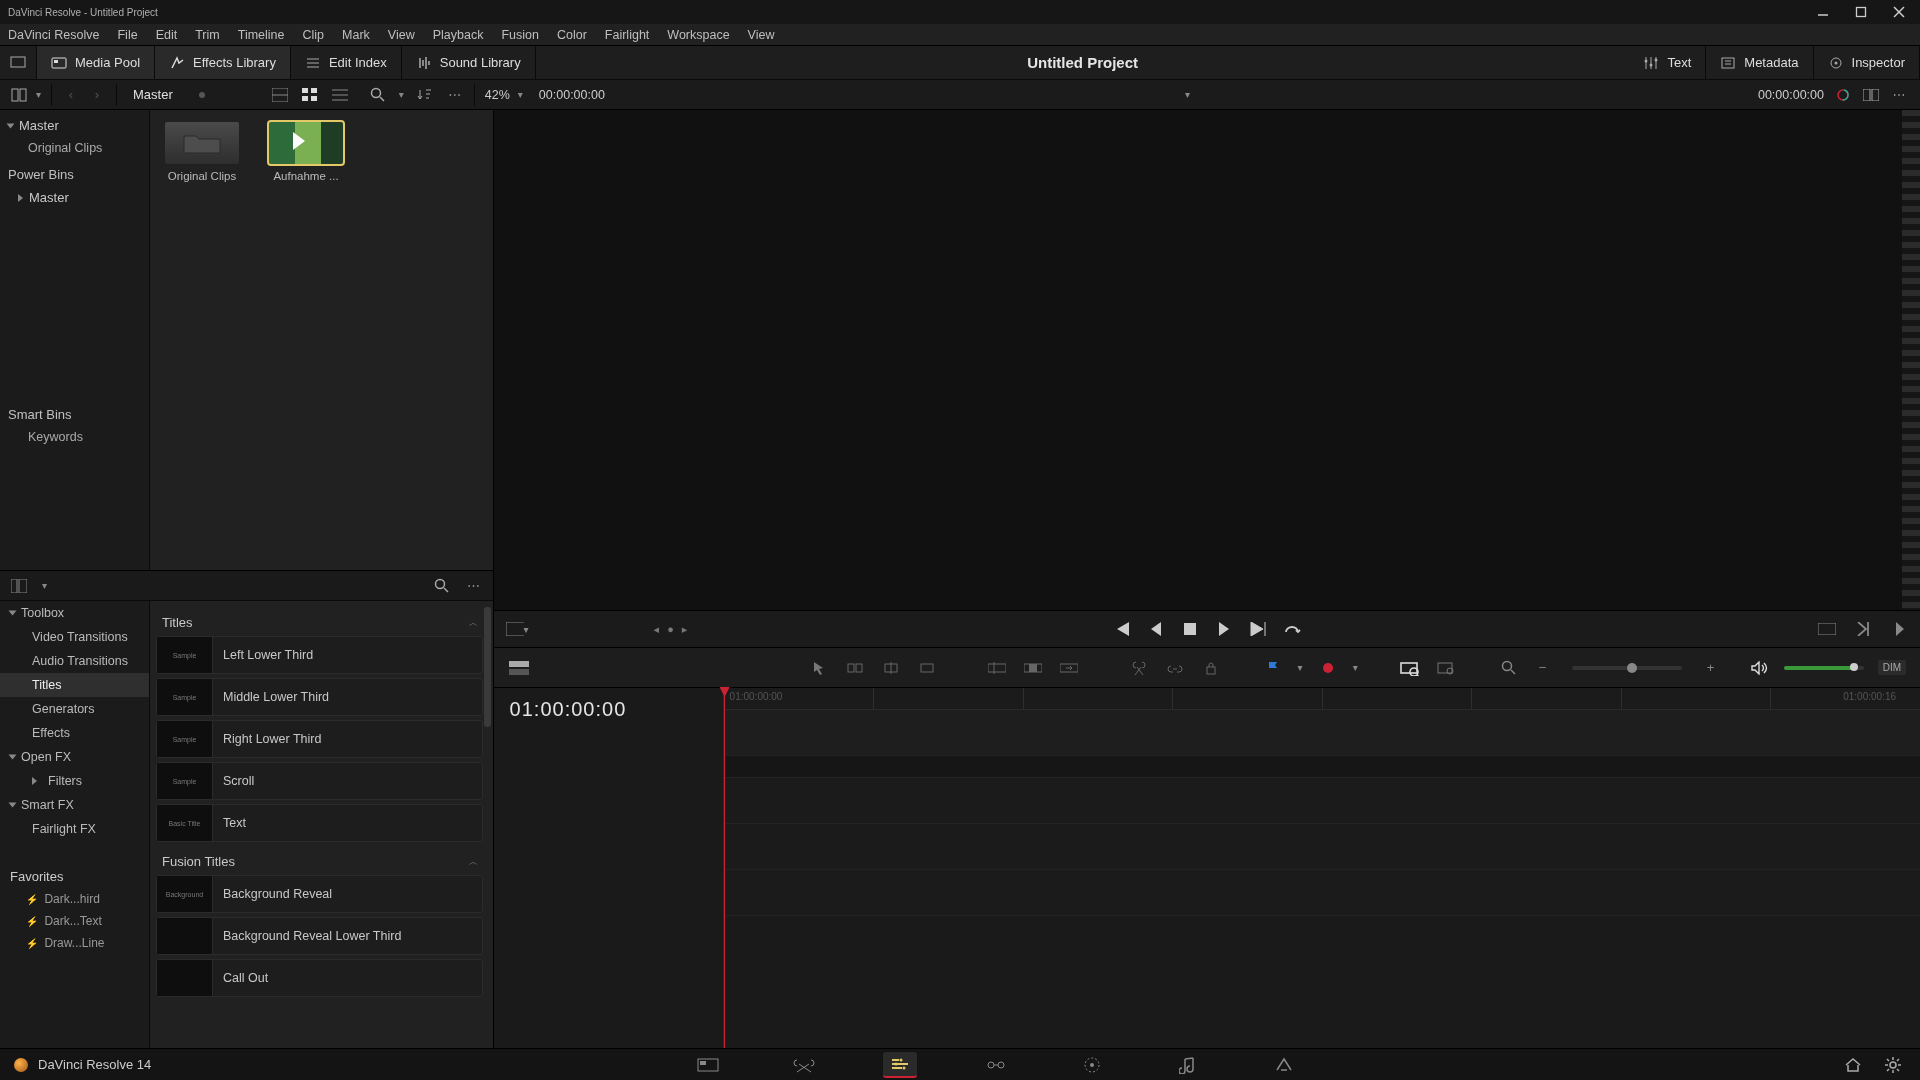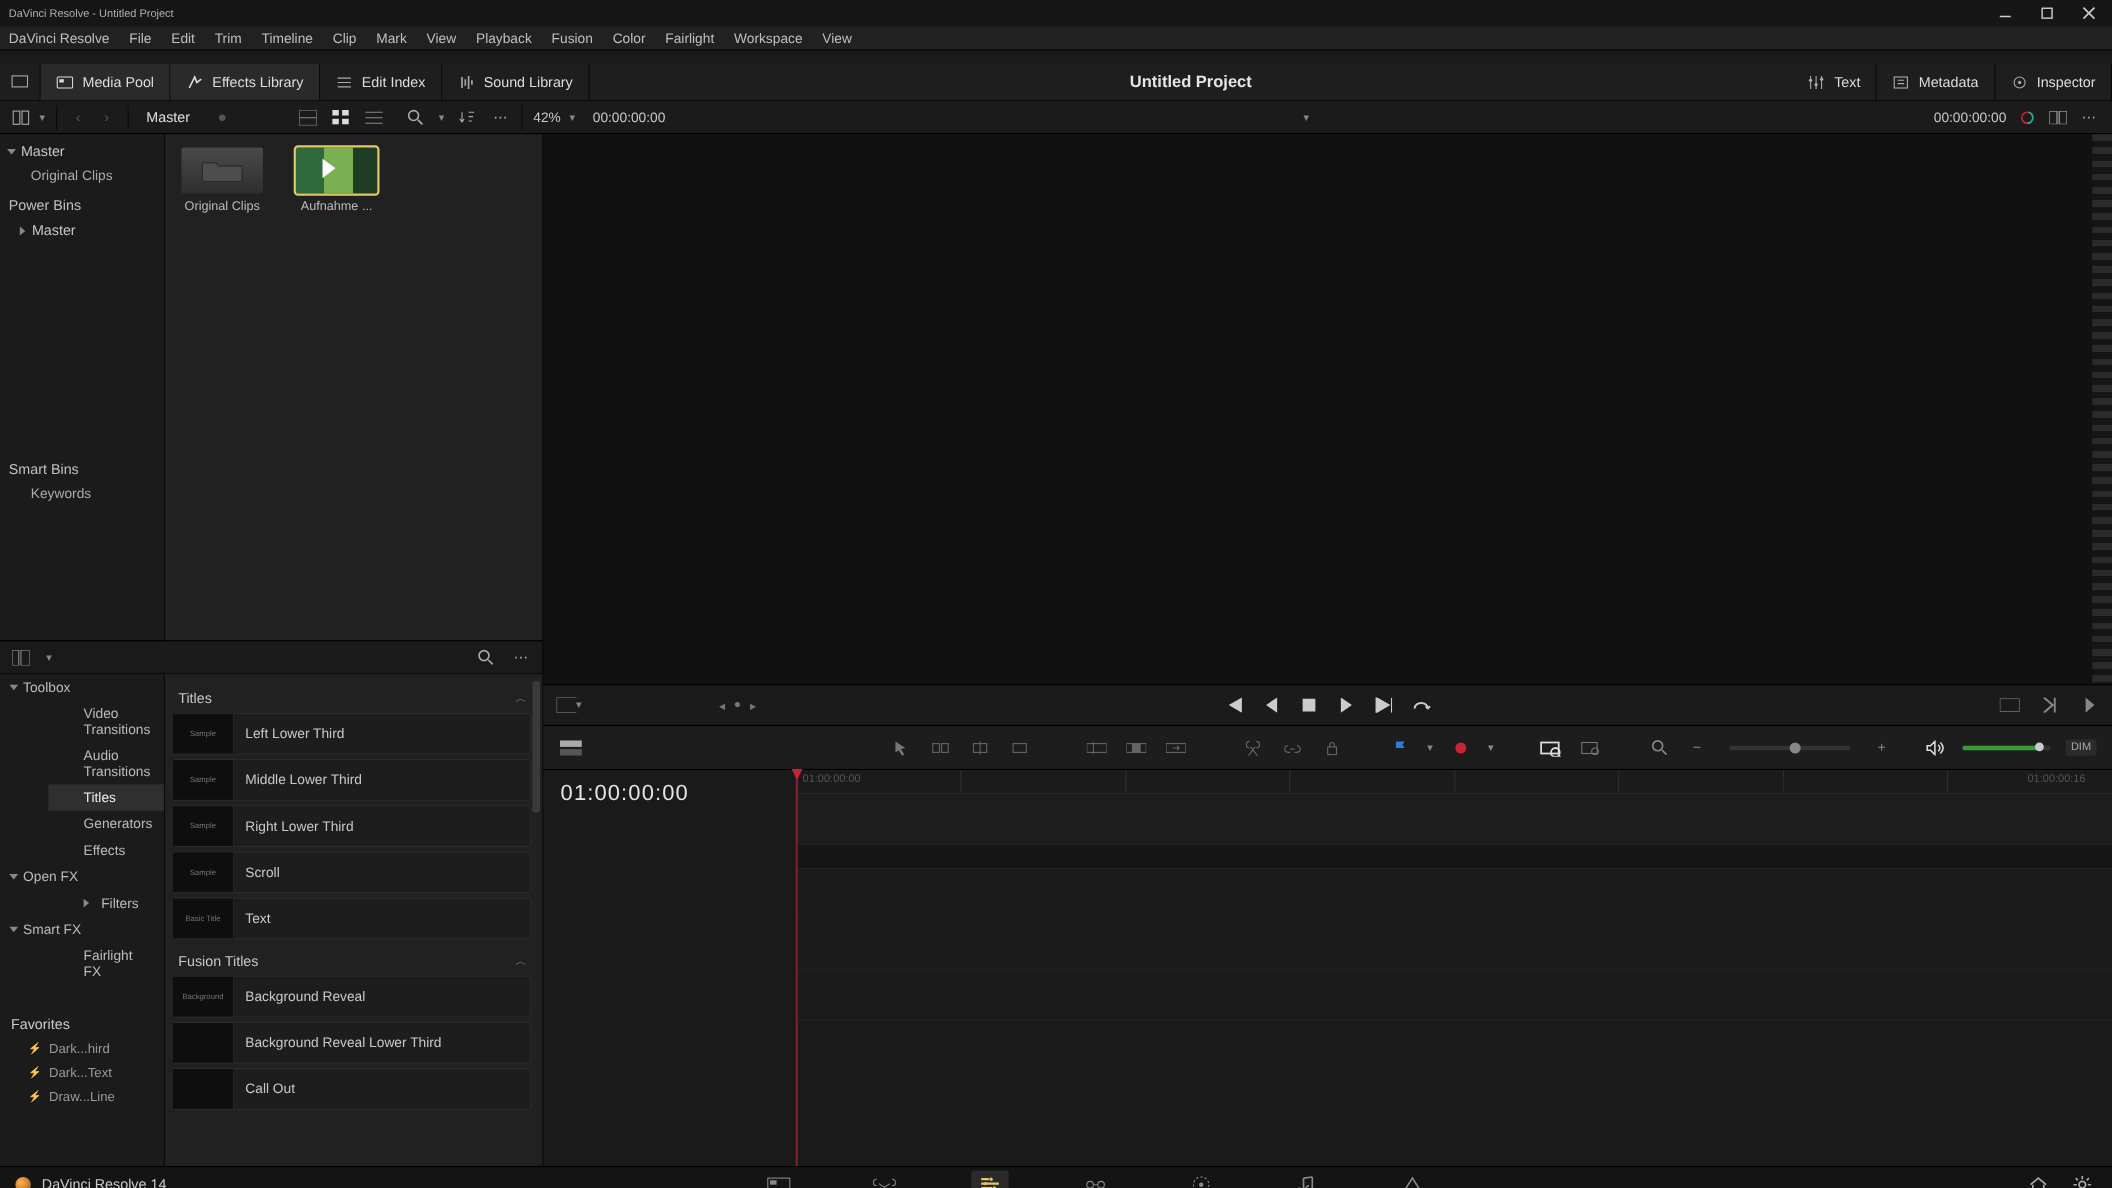--- a/index.html
+++ b/index.html
@@ -10,21 +10,21 @@
 .titlebar .title { font-size: 10px; color: #b0b0b0; }
 .titlebar .win-controls { display: flex; gap: 24px; margin-right: 6px; }
 .win-btn { width: 14px; height: 14px; display: flex; align-items: center; justify-content: center; color: #ccc; }
 
 
 .menubar { height: 22px; background: #212121; display: flex; align-items: center; padding: 0 6px; gap: 2px; border-bottom: 1px solid #000; }
 .menubar .menu-item { font-size: 12.5px; padding: 2px 8px; color: #bfbfbf; }
 .menubar .menu-item:first-child { padding-left: 2px; }
 
 
-.toolbar { height: 34px; background: #1e1e1e; display: flex; align-items: center; border-bottom: 1px solid #0a0a0a; margin-top: 12px; }
+.toolbar { height: 34px; background: #1e1e1e; display: flex; align-items: center; border-bottom: 1px solid #0a0a0a; }
 .toolbar .left, .toolbar .right { display: flex; align-items: center; height: 100%; }
 .toolbar .left { flex: 0 0 auto; }
 .toolbar .center { flex: 1; text-align: center; }
 .toolbar .right { justify-content: flex-end; }
 .tool-btn { display: flex; align-items: center; gap: 8px; padding: 0 14px; height: 100%; font-size: 13px; color: #ddd; border-right: 1px solid #0a0a0a; }
 .tool-btn.small { padding: 0 10px; }
 .tool-btn.active { background: #2a2a2a; }
 .tool-ico { width: 16px; height: 16px; display: inline-block; }
 .project-title { font-size: 15px; font-weight: 600; color: #e5e5e5; }
 
@@ -57,21 +57,21 @@
 .thumb .t-img.folder { background: linear-gradient(#4a4a4a,#2e2e2e); }
 .thumb .t-img.clip { background: linear-gradient(90deg,#2e6b3a 0 35%, #7aaf52 35% 70%, #1f3d24 70% 100%); outline: 2px solid #e2c867; }
 .thumb .t-label { margin-top: 6px; font-size: 11.5px; color: #bbb; text-align:center; white-space: nowrap; overflow: hidden; text-overflow: ellipsis; width: 80px; }
 
 
 .fx-panel { flex: 1; display: flex; border-top: 1px solid #000; min-height: 0; }
 .fx-head { height: 30px; display: flex; align-items: center; justify-content: flex-end; padding: 0 10px; gap: 14px; border-bottom: 1px solid #0a0a0a; }
 .fx-body { flex: 1; display: flex; min-height: 0; }
 .fx-tree { width: 150px; background: #1b1b1b; border-right: 1px solid #0a0a0a; overflow-y: auto; }
 .fx-tree .cat { padding: 5px 10px; font-size: 12.5px; color: #bbb; display:flex; align-items:center; gap:6px;}
-.fx-tree .cat.sub { padding-left: 32px; font-size: 12.5px; margin-left: 44px; }
+.fx-tree .cat.sub { padding-left: 32px; font-size: 12.5px; }
 .fx-tree .cat.sub.active { background: #2f2f2f; color: #eee; }
 .fx-tree .fav-header { padding: 8px 10px 4px; font-size: 13px; color: #ccc; }
 .fx-tree .fav-item { padding: 4px 10px 4px 26px; font-size: 12px; color: #999; display:flex; align-items:center; gap:6px;}
 .bolt { color: #555; font-size: 10px; }
 
 .fx-list { flex: 1; background: #212121; overflow-y: auto; padding: 6px 10px 6px 6px; position:relative;}
 .fx-list-wrap { display:flex; flex-direction:column; }
 .fx-group-head { display:flex; justify-content:space-between; align-items:center; font-size: 13px; color:#c8c8c8; padding: 8px 4px 6px 6px;}
 .fx-item { height: 38px; background: #1d1d1d; border: 1px solid #2b2b2b; border-radius: 3px; margin-bottom: 4px; display:flex; align-items:center; }
 .fx-thumb { width: 56px; height: 100%; background: #0e0e0e; border-right: 1px solid #2b2b2b; display:flex; align-items:center; justify-content:center; font-size: 7px; color:#777; text-align:center;}

